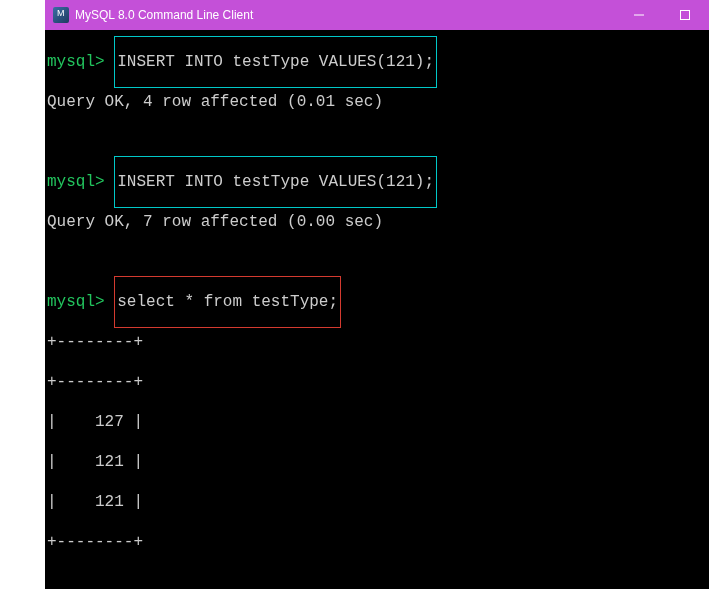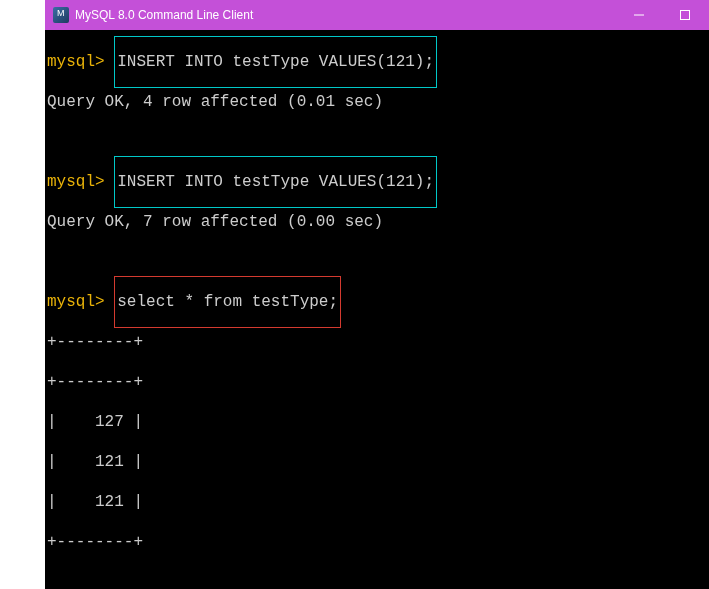--- a/index.html
+++ b/index.html
@@ -8,21 +8,21 @@
   .titlebar { height: 30px; display: flex; align-items: center; color: #fff; font-size: 12px; padding-left: 8px; }
   .titlebar .icon { width: 16px; height: 16px; background: linear-gradient(135deg,#3a6ea5,#1e3a5f); margin-right: 6px; border-radius: 2px; position: relative; }
   .titlebar .icon::after { content:"M"; position:absolute; font-size:9px; color:#fff; left:4px; top:1px; }
   .title-text { flex: 1; }
   .win-controls { display: flex; height: 100%; }
   .win-btn { width: 46px; height: 30px; display: flex; align-items: center; justify-content: center; color: #fff; font-size: 12px; }
   .win-btn svg { width: 10px; height: 10px; stroke: #fff; stroke-width: 1; fill: none; }
   .client { flex: 1; background: #000; padding: 2px; position: relative; }
   .terminal { width: calc(100% - 18px); height: 100%; background: #000; color: #ccc; font-family: "NSimSun","SimSun","Courier New",monospace; font-size: 16px; line-height: 20px; white-space: pre; overflow: hidden; }
   .terminal .line { height: 20px; }
-  .prompt { color: #eab308; }
+  .prompt { color: #22c55e; }
   .box-cyan { border: 1px solid #00c8c8; padding: 16px 2px; color: #ccc; }
   .box-red  { border: 1px solid #d43a2f; padding: 16px 2px; color: #ccc; }
   .scrollbar { position: absolute; right: 0; top: 0; bottom: 0; width: 17px; background: #1a1a1a; }
   .scroll-up, .scroll-down { height: 17px; background: #333; display:flex; align-items:center; justify-content:center; color:#888; font-size:9px; }
   .thumb { position: absolute; right: 1px; top: 48px; width: 15px; height: 40px; background: #4d4d4d; }
 </style>
 </head>
 <body>
 
 <div class="window">

